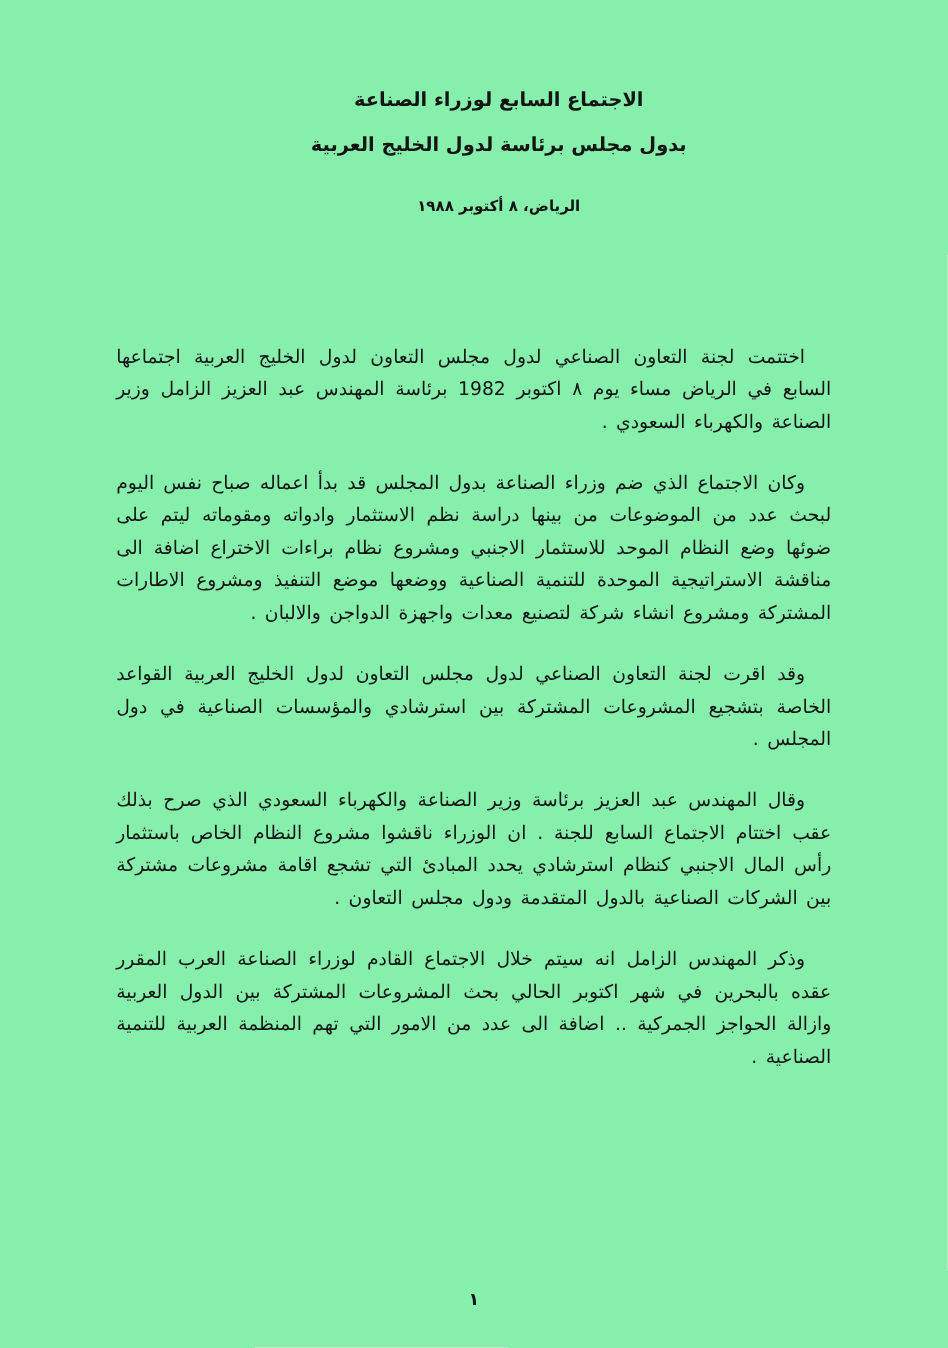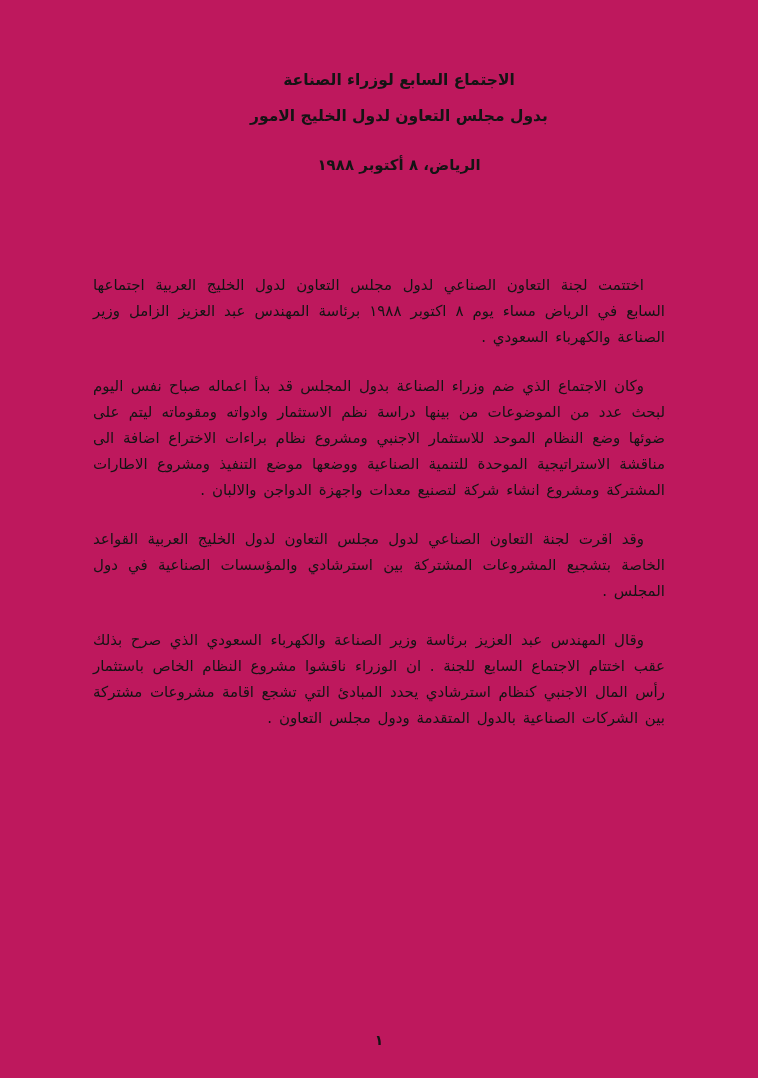--- a/index.html
+++ b/index.html
@@ -5,42 +5,42 @@
   html, body {
     margin: 0;
     padding: 0;
     background: #e8e8e8;
   }
   .page {
     position: relative;
     width: 758px;
     height: 1078px;
     margin: 0 auto;
-    background: #be185d;
+    background: #86efac;
     color: #141414;
     font-family: "DejaVu Sans", sans-serif;
     overflow: hidden;
     box-sizing: border-box;
   }
   .doc-header {
     direction: rtl;
     text-align: center;
     padding-top: 62px;
     padding-left: 40px; 
     box-sizing: border-box;
   }
   .title-line {
     font-size: 15.5px;
     font-weight: bold;
     line-height: 36px;
     margin: 0;
     letter-spacing: 0.5px;
   }
   .dateline {
-    font-size: 15px;
+    font-size: 12px;
     font-weight: bold;
     margin-top: 16px;
     line-height: 30px;
   }
   .doc-body {
     direction: rtl;
     position: absolute;
     top: 272px;
     right: 93px;
     left: 93px;
@@ -63,28 +63,29 @@
     font-weight: bold;
   }
 </style>
 </head>
 <body>
 
 <div class="page">
 
   <header class="doc-header">
     <h1 class="title-line">الاجتماع السابع لوزراء الصناعة</h1>
-    <h1 class="title-line">بدول مجلس التعاون لدول الخليج الامور</h1>
+    <h1 class="title-line">بدول مجلس برئاسة لدول الخليج العربية</h1>
     <div class="dateline">الرياض، ٨ أكتوبر ١٩٨٨</div>
   </header>
 
   <main class="doc-body">
-    <p>اختتمت لجنة التعاون الصناعي لدول مجلس التعاون لدول الخليج العربية اجتماعها السابع في الرياض مساء يوم ٨ اكتوبر ١٩٨٨ برئاسة المهندس عبد العزيز الزامل وزير الصناعة والكهرباء السعودي .</p>
+    <p>اختتمت لجنة التعاون الصناعي لدول مجلس التعاون لدول الخليج العربية اجتماعها السابع في الرياض مساء يوم ٨ اكتوبر 1982 برئاسة المهندس عبد العزيز الزامل وزير الصناعة والكهرباء السعودي .</p>
     <p>وكان الاجتماع الذي ضم وزراء الصناعة بدول المجلس قد بدأ اعماله صباح نفس اليوم لبحث عدد من الموضوعات من بينها دراسة نظم الاستثمار وادواته ومقوماته ليتم على ضوئها وضع النظام الموحد للاستثمار الاجنبي ومشروع نظام براءات الاختراع اضافة الى مناقشة الاستراتيجية الموحدة للتنمية الصناعية ووضعها موضع التنفيذ ومشروع الاطارات المشتركة ومشروع انشاء شركة لتصنيع معدات واجهزة الدواجن والالبان .</p>
     <p>وقد اقرت لجنة التعاون الصناعي لدول مجلس التعاون لدول الخليج العربية القواعد الخاصة بتشجيع المشروعات المشتركة بين استرشادي والمؤسسات الصناعية في دول المجلس .</p>
     <p>وقال المهندس عبد العزيز برئاسة وزير الصناعة والكهرباء السعودي الذي صرح بذلك عقب اختتام الاجتماع السابع للجنة . ان الوزراء ناقشوا مشروع النظام الخاص باستثمار رأس المال الاجنبي كنظام استرشادي يحدد المبادئ التي تشجع اقامة مشروعات مشتركة بين الشركات الصناعية بالدول المتقدمة ودول مجلس التعاون .</p>
+    <p>وذكر المهندس الزامل انه سيتم خلال الاجتماع القادم لوزراء الصناعة العرب المقرر عقده بالبحرين في شهر اكتوبر الحالي بحث المشروعات المشتركة بين الدول العربية وازالة الحواجز الجمركية .. اضافة الى عدد من الامور التي تهم المنظمة العربية للتنمية الصناعية .</p>
   </main>
 
   <footer class="page-footer">
     <span>١</span>
   </footer>
 
 </div>
 
 </body></html>

